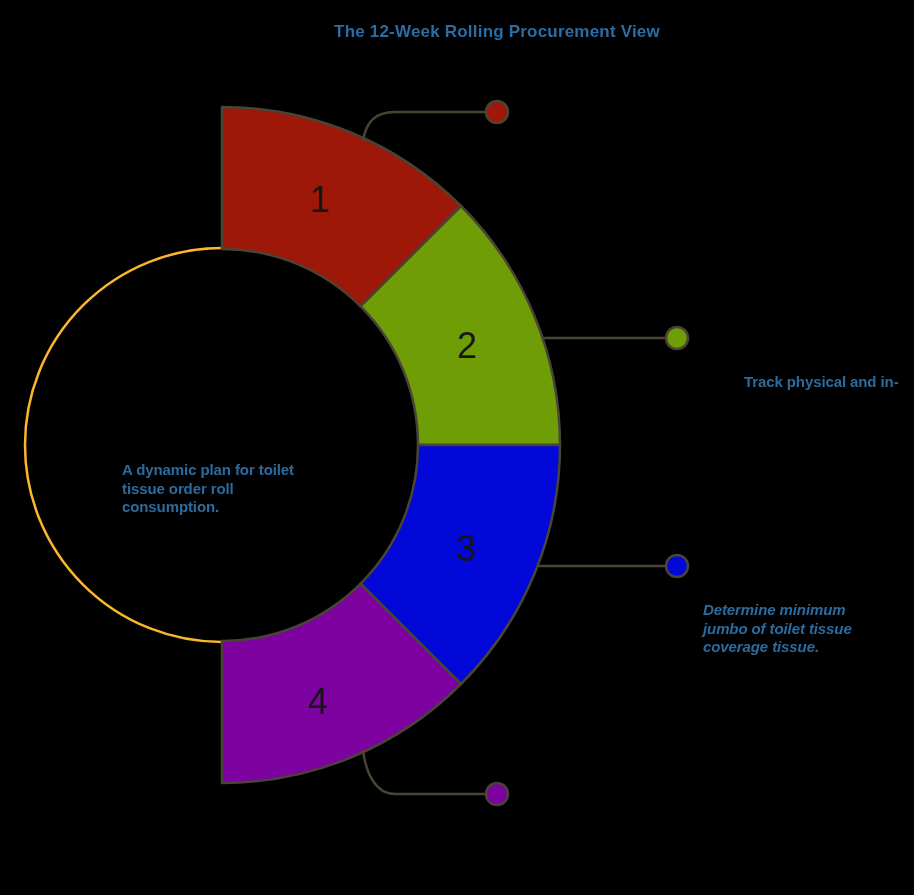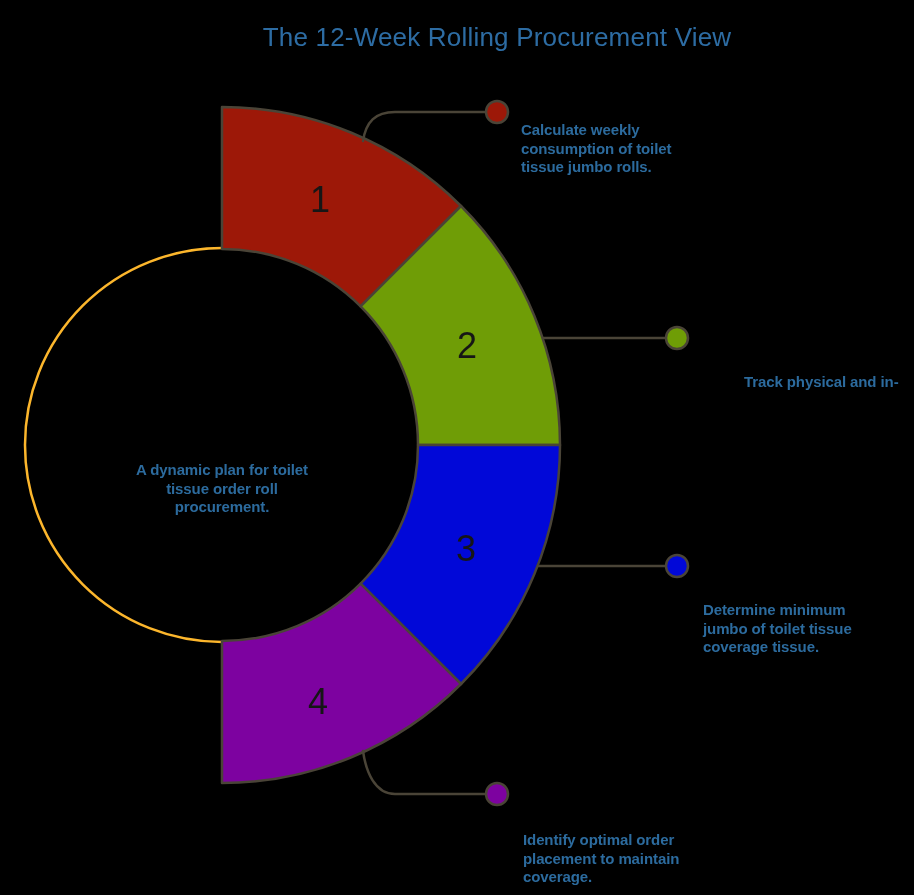--- a/index.html
+++ b/index.html
@@ -19,35 +19,35 @@
     position: absolute;
     left: 0;
     top: 0;
   }
   .title {
     position: absolute;
     top: 22px;
     left: 497px;
     transform: translateX(-50%);
     white-space: nowrap;
-    font-size: 26px;
-    font-weight: normal;
+    font-size: 17px;
+    font-weight: bold;
     letter-spacing: 0.2px;
     color: var(--title-color, #2d6ca3);
   }
   .desc {
     position: absolute;
     font-size: 15px;
     font-weight: 600;
     line-height: 18.5px;
     letter-spacing: -0.1px;
     color: var(--text-color, #2c6b9e);
   }
   .desc.center-text {
-    text-align: center;
+    text-align: left;
     transform: translateX(-50%);
   }
   .seg-number {
     position: absolute;
     transform: translate(-50%, -50%);
     font-size: 36px;
     font-weight: 400;
     color: var(--number-color, #161616);
   }
 </style>
@@ -82,38 +82,28 @@
   </svg>
 
   <div class="seg-number" style="left:320px; top:200px;">1</div>
   <div class="seg-number" style="left:467px; top:346px;">2</div>
   <div class="seg-number" style="left:466px; top:549px;">3</div>
   <div class="seg-number" style="left:318px; top:702px;">4</div>
 
   <div class="desc center-text" style="left:222px; top:461px; width:200px;">
     <div>A dynamic plan for toilet</div>
     <div>tissue order roll</div>
-    <div>procurement.</div>
+    <div>consumption.</div>
   </div>
 
-  <div class="desc" style="left:521px; top:121px; width:180px;">
-    <div>Calculate weekly</div>
-    <div>consumption of toilet</div>
-    <div>tissue jumbo rolls.</div>
-  </div>
 
   <div class="desc" style="left:744px; top:373px; width:180px;">
     <div>Track physical and in-</div>
   </div>
 
-  <div class="desc" style="left:703px; top:601px; width:180px;">
+  <div class="desc" style="left:703px; top:601px; width:180px;font-style:italic;">
     <div>Determine minimum</div>
     <div>jumbo of toilet tissue</div>
     <div>coverage tissue.</div>
   </div>
 
-  <div class="desc" style="left:523px; top:831px; width:185px;">
-    <div>Identify optimal order</div>
-    <div>placement to maintain</div>
-    <div>coverage.</div>
-  </div>
 
 </div>
 
 </body></html>

